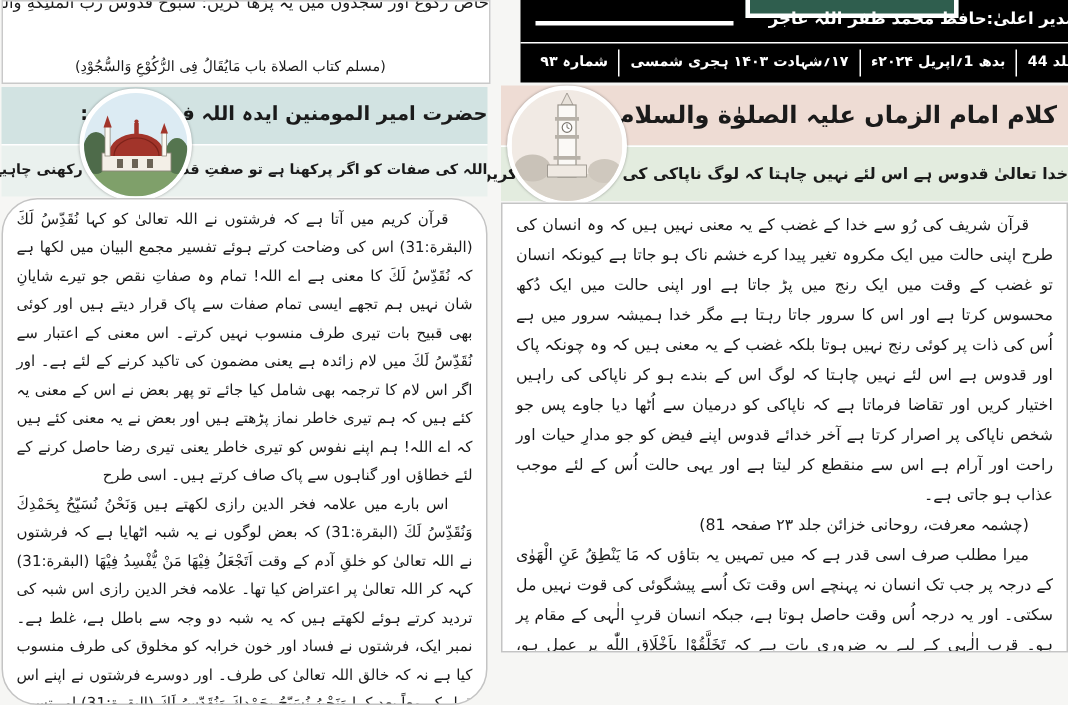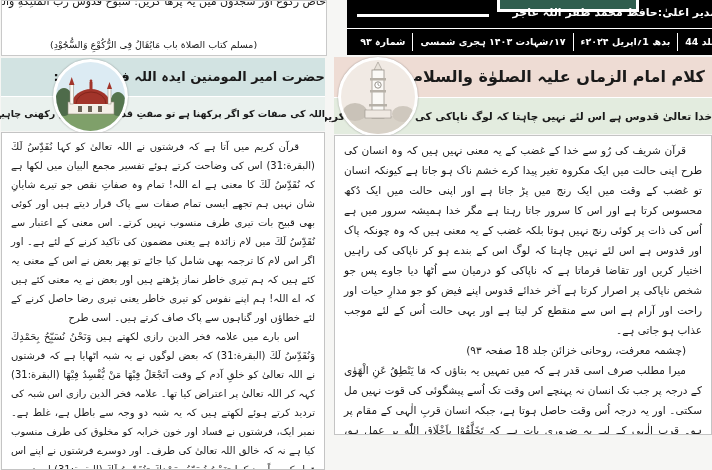--- a/index.html
+++ b/index.html
@@ -36,21 +36,21 @@
   .art-subtitle{font-size:10.5px;font-weight:bold;text-align:center;line-height:36px;white-space:nowrap;}
   #right-header .art-subtitle{padding-left:80px;}
   #left-header .art-subtitle{line-height:34px;padding-left:118px;font-size:9.5px;}
   .vignette{position:absolute;border-radius:50%;border:3px solid #fff;box-shadow:0 0 2px rgba(0,0,0,.35);overflow:hidden;background:#fff;}
   #right-vignette{left:4px;top:0;width:74px;height:74px;}
   #left-vignette{left:52px;top:1px;width:69px;height:69px;}
   .vignette svg{display:block;width:100%;height:100%;}
   
   .art-body{background:#fff;border:1px solid #c4c4c4;overflow:hidden;padding:4px 9px;box-sizing:border-box;}
   #right-body{left:334px;top:135px;width:378px;height:300px;}
-  #left-body{left:1px;top:132px;width:324px;height:338px;}
+  #left-body{left:1px;top:132px;width:324px;height:338px;border-radius:24px;}
   .art-body p{margin:0;font-size:10.5px;line-height:20px;text-align:justify;text-indent:16px;}
   #left-body p{font-size:10px;line-height:19px;}
   .cite{margin:0 0 2px 0;font-size:8.5px;text-align:left;text-indent:0;line-height:16px;}
 </style>
 </head>
 <body>
 
 <div id="masthead" class="abs">
   <div id="mh-row1">
     <div class="mh-rule"></div>
@@ -120,21 +120,21 @@
       <polygon points="53.5,20 51,27 56,27" fill="#a2342a"></polygon>
       <rect x="22" y="44" width="4" height="6" fill="#6b6356"></rect>
       <rect x="32" y="44" width="4" height="6" fill="#6b6356"></rect>
       <rect x="42" y="44" width="4" height="6" fill="#6b6356"></rect>
     </svg>
   </div>
 </div>
 
 <div id="right-body" class="abs art-body">
   <p>قرآن شریف کی رُو سے خدا کے غضب کے یہ معنی نہیں ہیں کہ وہ انسان کی طرح اپنی حالت میں ایک مکروہ تغیر پیدا کرے خشم ناک ہو جاتا ہے کیونکہ انسان تو غضب کے وقت میں ایک رنج میں پڑ جاتا ہے اور اپنی حالت میں ایک دُکھ محسوس کرتا ہے اور اس کا سرور جاتا رہتا ہے مگر خدا ہمیشہ سرور میں ہے اُس کی ذات پر کوئی رنج نہیں ہوتا بلکہ غضب کے یہ معنی ہیں کہ وہ چونکہ پاک اور قدوس ہے اس لئے نہیں چاہتا کہ لوگ اس کے بندے ہو کر ناپاکی کی راہیں اختیار کریں اور تقاضا فرماتا ہے کہ ناپاکی کو درمیان سے اُٹھا دیا جاوے پس جو شخص ناپاکی پر اصرار کرتا ہے آخر خدائے قدوس اپنے فیض کو جو مدارِ حیات اور راحت اور آرام ہے اس سے منقطع کر لیتا ہے اور یہی حالت اُس کے لئے موجب عذاب ہو جاتی ہے۔</p>
-  <p class="cite">(چشمہ معرفت، روحانی خزائن جلد 18 صفحہ ۹۳)</p>
+  <p class="cite">(چشمہ معرفت، روحانی خزائن جلد ۲۳ صفحہ 81)</p>
   <p>میرا مطلب صرف اسی قدر ہے کہ میں تمہیں یہ بتاؤں کہ مَا يَنْطِقُ عَنِ الْهَوٰى کے درجہ پر جب تک انسان نہ پہنچے اس وقت تک اُسے پیشگوئی کی قوت نہیں مل سکتی۔ اور یہ درجہ اُس وقت حاصل ہوتا ہے، جبکہ انسان قربِ الٰہی کے مقام پر ہو۔ قربِ الٰہی کے لیے یہ ضروری بات ہے کہ تَخَلَّقُوْا بِاَخْلَاقِ اللّٰهِ پر عمل ہو، کیونکہ جب تک اللہ تعالیٰ کی صفات کو ملحوظ خاطر رکھ کر ان کی عزت نہ کرے گا اور ان کا پرتَو اپنی حالت اور اخلاق سے نہ دکھائے۔ وہ خدا کے حضور نہیں جا سکتا ہے۔ مثلاً خدا کی ایک صفت قُدُّوْس ہے۔ پھر ایک ناپاک، غلیظ، ہر قسم کے فسق و فجور کی ناپاکی میں مبتلا انسان خدا تعالیٰ کے حضور کیونکر جا سکتا ہے اور وہ خدا تعالیٰ سے تعلق کیونکر پیدا کر سکتا ہے۔</p>
 
 </div>
 
 <div id="left-body" class="abs art-body">
   <p>قرآن کریم میں آتا ہے کہ فرشتوں نے اللہ تعالیٰ کو کہا نُقَدِّسُ لَكَ (البقرة:31) اس کی وضاحت کرتے ہوئے تفسیر مجمع البیان میں لکھا ہے کہ نُقَدِّسُ لَكَ کا معنی ہے اے اللہ! تمام وہ صفاتِ نقص جو تیرے شایانِ شان نہیں ہم تجھے ایسی تمام صفات سے پاک قرار دیتے ہیں اور کوئی بھی قبیح بات تیری طرف منسوب نہیں کرتے۔ اس معنی کے اعتبار سے نُقَدِّسُ لَكَ میں لام زائدہ ہے یعنی مضمون کی تاکید کرنے کے لئے ہے۔ اور اگر اس لام کا ترجمہ بھی شامل کیا جائے تو پھر بعض نے اس کے معنی یہ کئے ہیں کہ ہم تیری خاطر نماز پڑھتے ہیں اور بعض نے یہ معنی کئے ہیں کہ اے اللہ! ہم اپنے نفوس کو تیری خاطر یعنی تیری رضا حاصل کرنے کے لئے خطاؤں اور گناہوں سے پاک صاف کرتے ہیں۔ اسی طرح</p>
   <p>اس بارے میں علامہ فخر الدین رازی لکھتے ہیں وَنَحْنُ نُسَبِّحُ بِحَمْدِكَ وَنُقَدِّسُ لَكَ (البقرة:31) کہ بعض لوگوں نے یہ شبہ اٹھایا ہے کہ فرشتوں نے اللہ تعالیٰ کو خلقِ آدم کے وقت اَتَجْعَلُ فِيْهَا مَنْ يُّفْسِدُ فِيْهَا (البقرة:31) کہہ کر اللہ تعالیٰ پر اعتراض کیا تھا۔ علامہ فخر الدین رازی اس شبہ کی تردید کرتے ہوئے لکھتے ہیں کہ یہ شبہ دو وجہ سے باطل ہے، غلط ہے۔ نمبر ایک، فرشتوں نے فساد اور خون خرابہ کو مخلوق کی طرف منسوب کیا ہے نہ کہ خالق اللہ تعالیٰ کی طرف۔ اور دوسرے فرشتوں نے اپنے اس قول کے معاً بعد کہا وَنَحْنُ نُسَبِّحُ بِحَمْدِكَ وَنُقَدِّسُ لَكَ (البقرة:31) اور تسبیح کے معنے یہ ہیں کہ اللہ تعالیٰ کی ذات کو مادی اجسام والی ہر صفت سے منزہ قرار دینا، پاک قرار دینا اور تقدیس سے مراد ہے اللہ تعالیٰ کے افعال کو مذمت اور نادانی کی صفت سے منزہ قرار دینا۔</p>
 
 </div>
 

